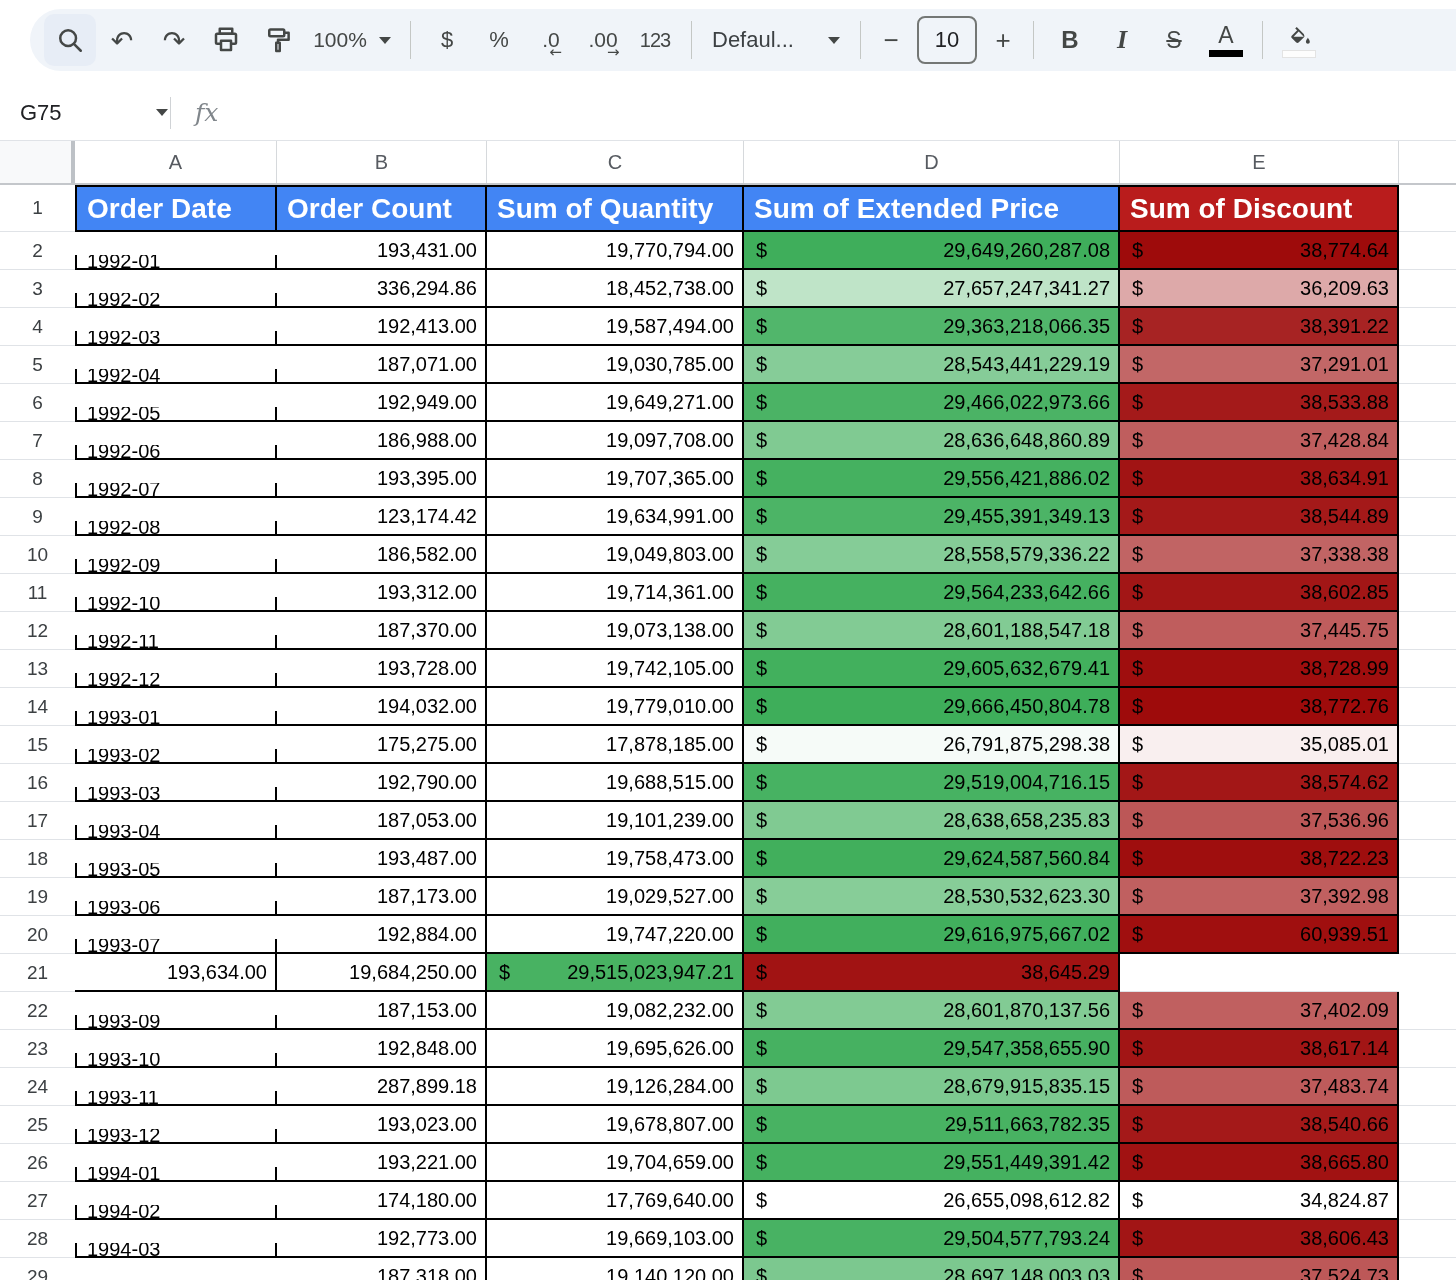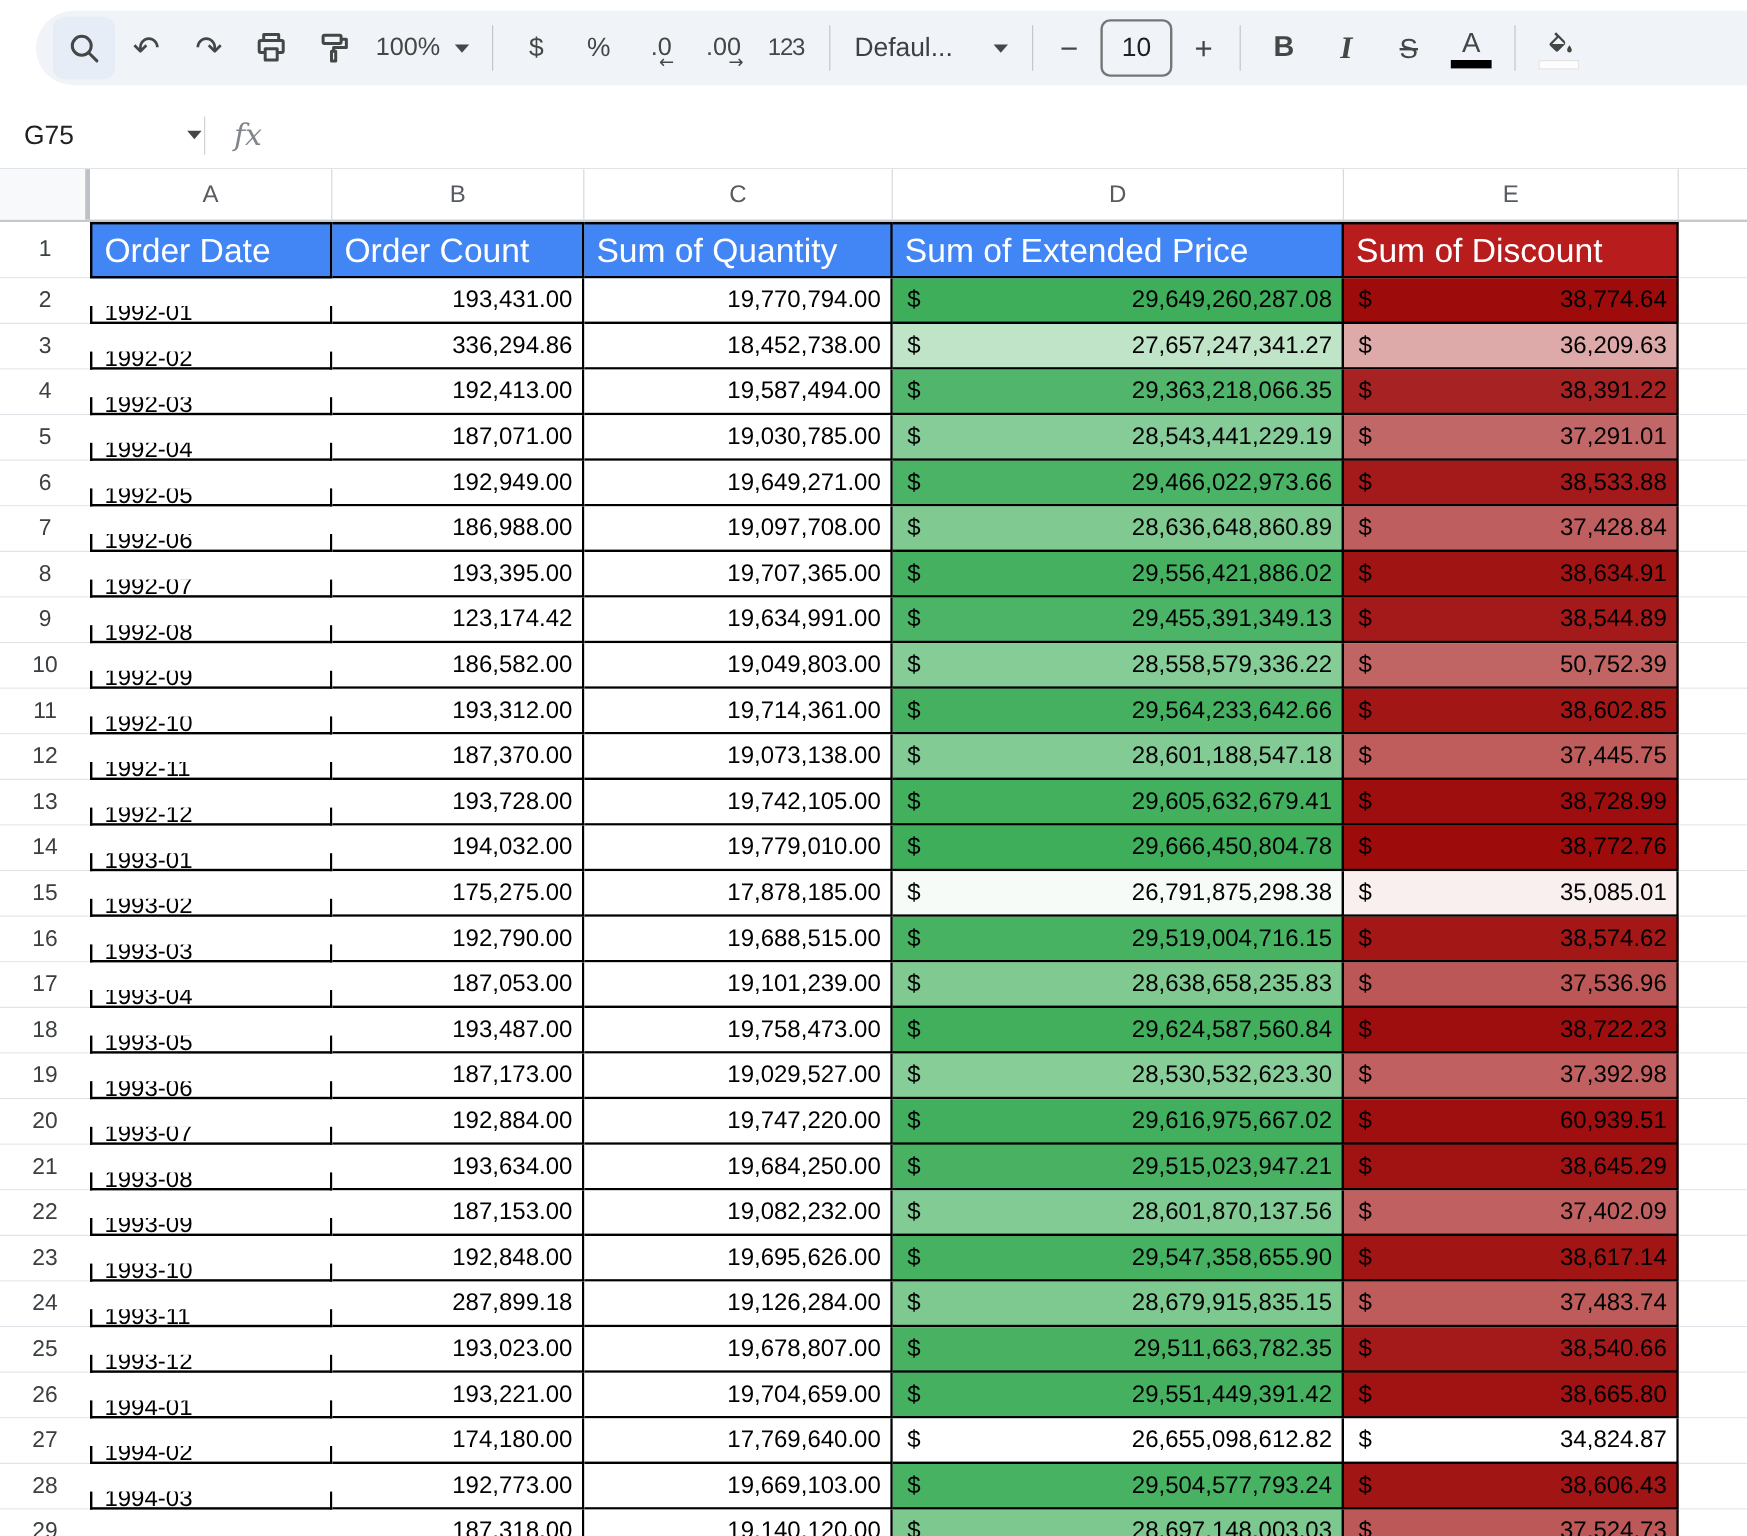--- a/index.html
+++ b/index.html
@@ -69,21 +69,21 @@
   .gutter{
     display:flex;align-items:center;justify-content:center;background:#fff;
     font-size:19px;color:#3c4043;border-bottom:1px solid #e0e3e7;box-sizing:border-box;
   }
   .cell{
     display:flex;align-items:center;overflow:hidden;white-space:nowrap;background:#fff;
     font-size:20px;color:#000;border-right:2px solid #000;border-bottom:2px solid #000;
     box-sizing:border-box;
   }
   .cell.first{border-left:2px solid #000;}
-  .header-row .cell{border-top:2px solid #000;font-weight:normal;font-size:28px;padding-left:10px;}
+  .header-row .cell{border-top:2px solid #000;font-weight:bold;font-size:28px;padding-left:10px;}
   .cell.a{padding-left:10px;margin-top:23px;}
   .cell.num{justify-content:flex-end;padding-right:8px;}
   .cell.acct{justify-content:space-between;padding:0 8px 0 12px;}
   .filler{background:#fff;border-bottom:1px solid #e0e3e7;box-sizing:border-box;}
 </style>
 </head>
 <body>
 
 <div class="toolbar-wrap">
   <div class="toolbar">
@@ -352,21 +352,21 @@
         <div class="gutter">10</div>
         <div class="cell a first">1992-09</div>
         <div class="cell num">186,582.00</div>
         <div class="cell num">19,049,803.00</div>
         <div class="cell acct" style="background: rgb(133, 204, 151);">
           <span>$</span>
           <span>28,558,579,336.22</span>
         </div>
         <div class="cell acct" style="background: rgb(193, 100, 100);">
           <span>$</span>
-          <span>50,752.39</span>
+          <span>37,338.38</span>
         </div>
         <div class="filler"></div>
       </div>
       <div class="row">
         <div class="gutter">11</div>
         <div class="cell a first">1992-10</div>
         <div class="cell num">193,312.00</div>
         <div class="cell num">19,714,361.00</div>
         <div class="cell acct" style="background: rgb(69, 177, 96);">
           <span>$</span>
@@ -508,21 +508,20 @@
           <span>29,616,975,667.02</span>
         </div>
         <div class="cell acct" style="background: rgb(160, 15, 15);">
           <span>$</span>
           <span>60,939.51</span>
         </div>
         <div class="filler"></div>
       </div>
       <div class="row">
         <div class="gutter">21</div>
-        <div class="cell a first">1993-08</div>
         <div class="cell num">193,634.00</div>
         <div class="cell num">19,684,250.00</div>
         <div class="cell acct" style="background: rgb(72, 178, 98);">
           <span>$</span>
           <span>29,515,023,947.21</span>
         </div>
         <div class="cell acct" style="background: rgb(161, 19, 19);">
           <span>$</span>
           <span>38,645.29</span>
         </div>

